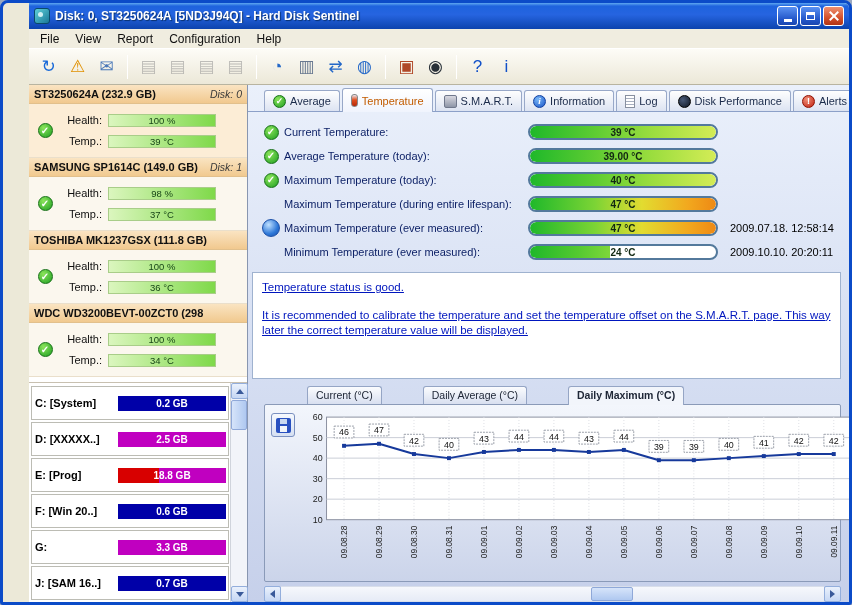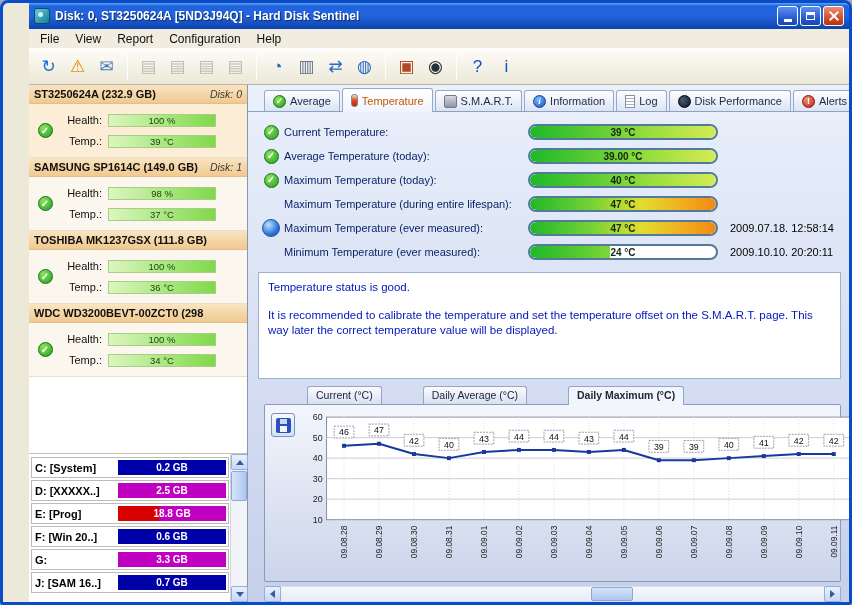--- a/index.html
+++ b/index.html
@@ -38,21 +38,21 @@
   .disk-body{display:flex;align-items:center;height:53px;background:#FBF7EE;padding-left:5px;}
   .disk.sel .disk-body{background:#FCEDD6;}
   .disk-check{width:22px;display:flex;justify-content:center;}
   .check{width:15px;height:15px;border-radius:50%;background:radial-gradient(circle at 35% 30%,#8BE45A,#1E9E22);border:1px solid #157015;color:#fff;font-size:10px;font-weight:bold;display:flex;align-items:center;justify-content:center;line-height:1;}
   .disk-rows{flex:1;}
   .drow{display:flex;align-items:center;height:18px;margin:3px 0;}
   .dlabel{width:46px;text-align:right;font-size:11px;margin-right:6px;color:#101010;}
   .dbar{width:108px;height:13px;background:linear-gradient(90deg,#DBF6BE,#7FD94A);border:1px solid #A9CD89;text-align:center;font-size:9.5px;line-height:12px;color:#174517;}
   .partition-area{flex:1;display:flex;border-top:1px solid #C8C0B0;background:#fff;}
   .plist{flex:1;padding:3px 1px 0 2px;}
-  .prow{display:flex;align-items:center;height:21px;margin-bottom:2px;border:1px solid #BCBCB4;background:#fff;}
+  .prow{display:flex;align-items:center;height:34px;margin-bottom:2px;border:1px solid #BCBCB4;background:#fff;}
   .plabel{width:84px;font-size:11px;font-weight:bold;padding-left:3px;white-space:nowrap;overflow:hidden;color:#000;}
   .pbar{flex:1;height:15px;margin:0 2px;position:relative;display:flex;}
   .pseg{height:100%;}
   .psize{position:absolute;inset:0;text-align:center;color:#fff;font-weight:bold;font-size:10px;line-height:15px;}
   
   .vscroll{width:17px;display:flex;flex-direction:column;background:#EEF1F8;border-left:1px solid #D0D4DC;}
   .sbtn{width:17px;height:16px;background:linear-gradient(180deg,#EAF1FC,#C6D7F4);border:1px solid #93AEDC;border-radius:2px;display:flex;align-items:center;justify-content:center;flex:0 0 auto;cursor:pointer;}
   .strack{flex:1;background:#F2F4F9;position:relative;}
   .sthumb{position:absolute;top:1px;left:0;right:0;height:30px;background:linear-gradient(90deg,#D6E4FA,#AFC8F0);border:1px solid #8FA8D8;border-radius:2px;cursor:pointer;}
   .tri-up{width:0;height:0;border-left:4px solid transparent;border-right:4px solid transparent;border-bottom:5px solid #3A5A9A;}
@@ -78,21 +78,21 @@
   .sensor{width:18px;height:18px;border-radius:50%;background:radial-gradient(circle at 35% 30%,#BFE0FF,#2E78D8 60%,#1A4FA8);border:1px solid #1A4FA8;}
   .tlabel{width:244px;font-size:11px;color:#0A1E64;white-space:nowrap;overflow:hidden;}
   .tbar{width:190px;height:16px;border:2px solid #53799C;border-radius:9px;background:#fff;position:relative;overflow:hidden;flex:0 0 auto;}
   .tfill{height:100%;border-radius:7px 0 0 7px;}
   .tfill.full{border-radius:7px;}
   .tfill.green{background:linear-gradient(90deg,#1FB82A 0%,#5ECC32 35%,#9ADD3E 65%,#D4EC56 100%);}
   .tfill.hot{background:linear-gradient(90deg,#1FB82A 0%,#7CD435 35%,#E2DC30 60%,#F2A81E 85%,#EE8914 100%);}
   .tfill.low{background:linear-gradient(90deg,#1FB82A 0%,#54C930 60%,#7ED73A 100%);}
   .tval{position:absolute;inset:0;text-align:center;font-size:10px;font-weight:bold;line-height:13px;color:#122812;}
   .tdate{margin-left:12px;font-size:11px;color:#000;white-space:nowrap;text-align:right;}
-  .infobox{margin:8px 8px 0 10px;height:112px;background:#fff;border:1px solid #9FB2CF;padding:7px 9px;font-size:11.5px;color:#0016BE;line-height:1.35;}
+  .infobox{margin:8px 8px 0 4px;height:112px;background:#fff;border:1px solid #9FB2CF;padding:7px 9px;font-size:11.5px;color:#0016BE;line-height:1.35;text-decoration:underline;}
   .info1{margin-bottom:12px;}
   .charttabs{display:flex;margin:7px 0 0 20px;gap:2px;align-items:flex-end;position:relative;z-index:2;}
   .ctab{padding:2px 8px 3px;font-size:10.5px;background:linear-gradient(180deg,#FBFCFE,#D8DFF0);border:1px solid #95A5C5;border-bottom:none;border-radius:3px 3px 0 0;color:#202838;cursor:pointer;margin-left:39px;}
   .ctab.active{background:#F2F5FB;font-weight:bold;margin-bottom:-1px;padding-bottom:4px;}
   .chartpanel{margin:0 8px 0 16px;height:186px;border:1px solid #8A9AB8;background:linear-gradient(180deg,#F3F6FC,#CBD4EA);position:relative;border-radius:2px;}
   .save-btn{position:absolute;left:6px;top:8px;width:24px;height:24px;border:1px solid #7A90C0;border-radius:3px;background:linear-gradient(180deg,#F6F9FE,#D6E0F2);display:flex;align-items:center;justify-content:center;cursor:pointer;}
   .floppy{width:15px;height:15px;background:#2850C0;border-radius:2px;position:relative;}
   .floppy::before{content:"";position:absolute;top:1px;left:4px;right:4px;height:5px;background:#C8D8F0;}
   .floppy::after{content:"";position:absolute;bottom:1px;left:4px;right:4px;height:6px;background:#F0F4FA;}
   .chart-svg{position:absolute;left:28px;top:4px;}

